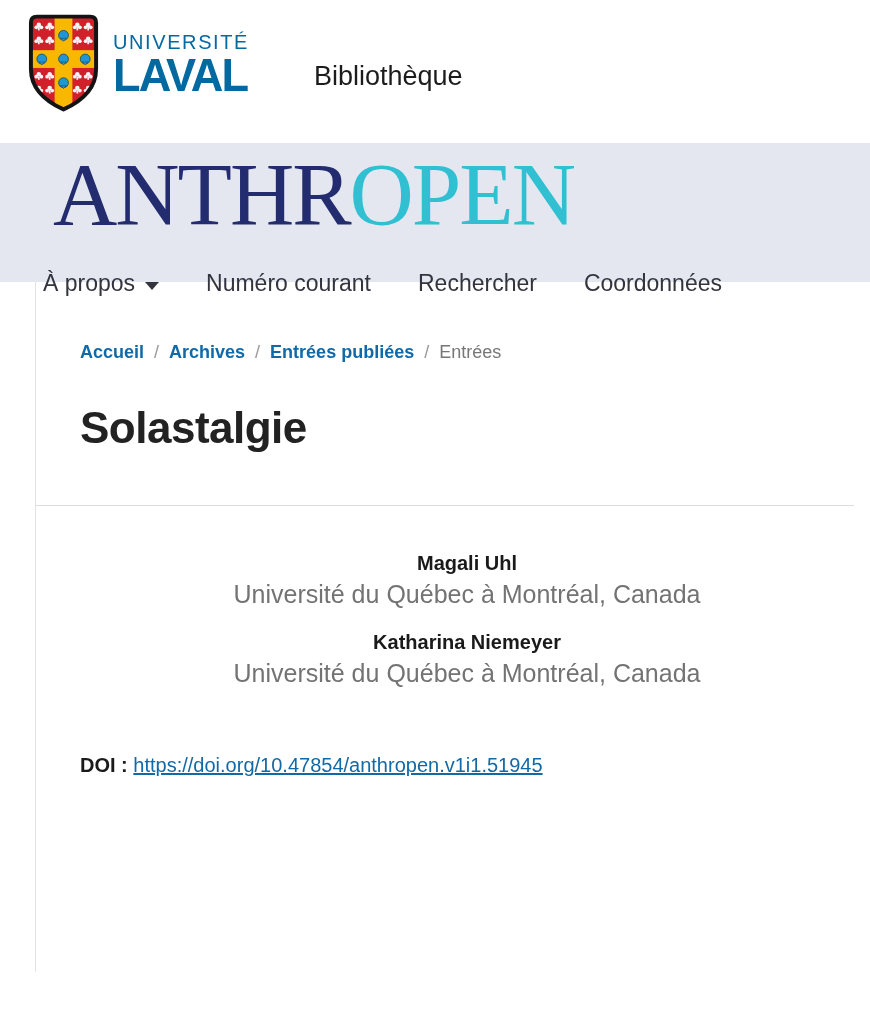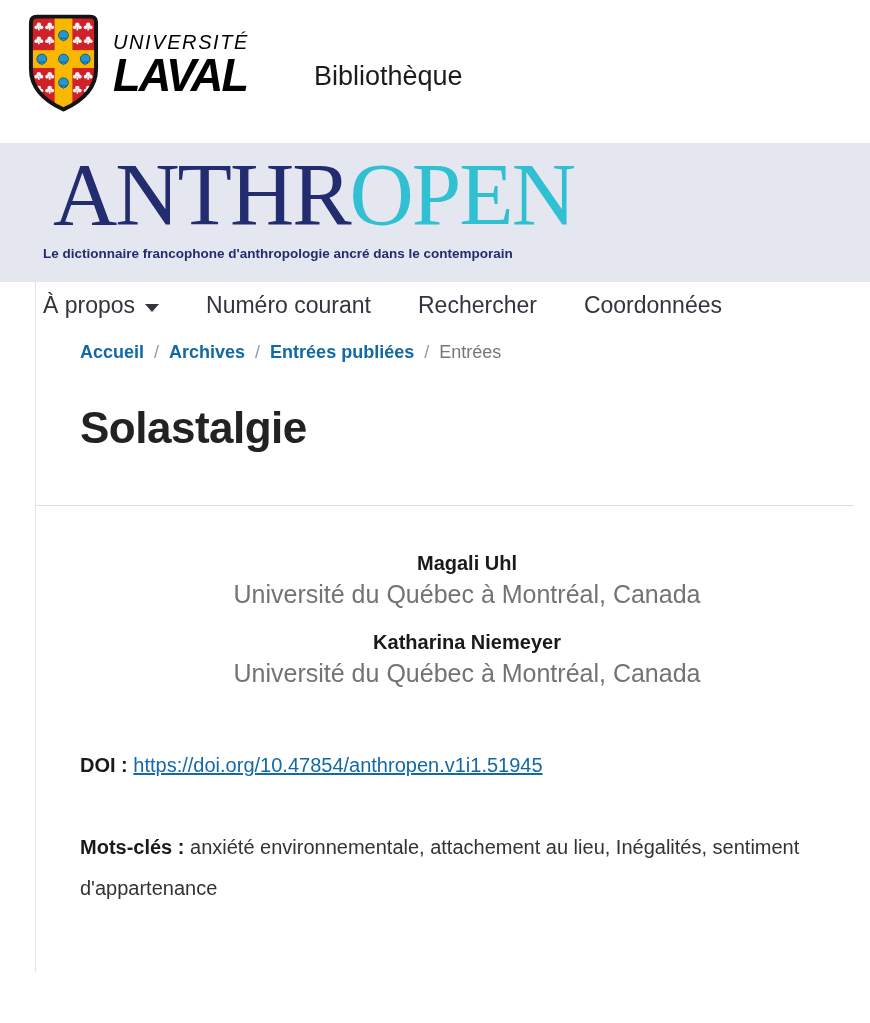--- a/index.html
+++ b/index.html
@@ -3,21 +3,21 @@
 <meta charset="utf-8">
 <style>
   * { margin:0; padding:0; box-sizing:border-box; }
   html,body { width:870px; height:1023px; background:#fff; overflow:hidden;
     font-family:"Liberation Sans","DejaVu Sans",sans-serif; }
 
   
   .site-header { position:relative; height:143px; background:#fff; }
   .ul-logo { position:absolute; left:25px; top:13px; display:flex; align-items:center; cursor:pointer; }
   .ul-crest { width:77px; height:100px; }
-  .ul-wordmark { margin-left:11px; color:#000000;font-style:italic; }
+  .ul-wordmark { margin-left:11px; color:#0369a1; }
   .ul-wordmark .line1 { font-size:20px; letter-spacing:1.6px; font-weight:400; }
   .ul-wordmark .line2 { font-size:47px; font-weight:700; letter-spacing:-2px; line-height:0.88; transform:scaleX(.96); transform-origin:left; }
   .library-name { position:absolute; left:314px; top:42px; font-size:27px; color:#1c1c1c;margin-top:19px; }
 
   
   .banner { height:139px; background:#e5e7f0; padding-left:43px; }
   .journal-logo { font-family:"Liberation Serif","DejaVu Serif",serif; font-size:89px; line-height:1;
     padding-top:7px; margin-left:10px; letter-spacing:-2px; }
   .logo-navy { color:#222c6e; }
   .logo-teal { color:#31bfd2; }
@@ -103,21 +103,20 @@
     <div class="ul-wordmark">
       <div class="line1">UNIVERSITÉ</div>
       <div class="line2">LAVAL</div>
     </div>
   </div>
   <div class="library-name">Bibliothèque</div>
 </header>
 
 <div class="banner">
   <div class="journal-logo"><span class="logo-navy">ANTHR</span><span class="logo-teal">OPEN</span></div>
-  <div class="tagline">Le dictionnaire francophone d'anthropologie ancré dans le contemporain</div>
   <nav class="main-nav">
     <a>
         <span>À propos</span>
         <span class="caret"></span>
       </a>
     <a>Numéro courant</a>
     <a>Rechercher</a>
     <a>Coordonnées</a>
   </nav>
 </div>
@@ -140,17 +139,13 @@
       <div class="author-name">Katharina Niemeyer</div>
       <div class="author-aff">Université du Québec à Montréal, Canada</div>
     </div>
   </div>
 
   <p class="doi-line">
     <span class="label">DOI :</span>
     <a>https://doi.org/10.47854/anthropen.v1i1.51945</a>
   </p>
 
-  <p class="keywords-line">
-    <span class="label">Mots-clés :</span>
-    <span>anxiété environnementale, attachement au lieu, Inégalités, sentiment d'appartenance</span>
-  </p>
 </main>
 
 </body></html>

